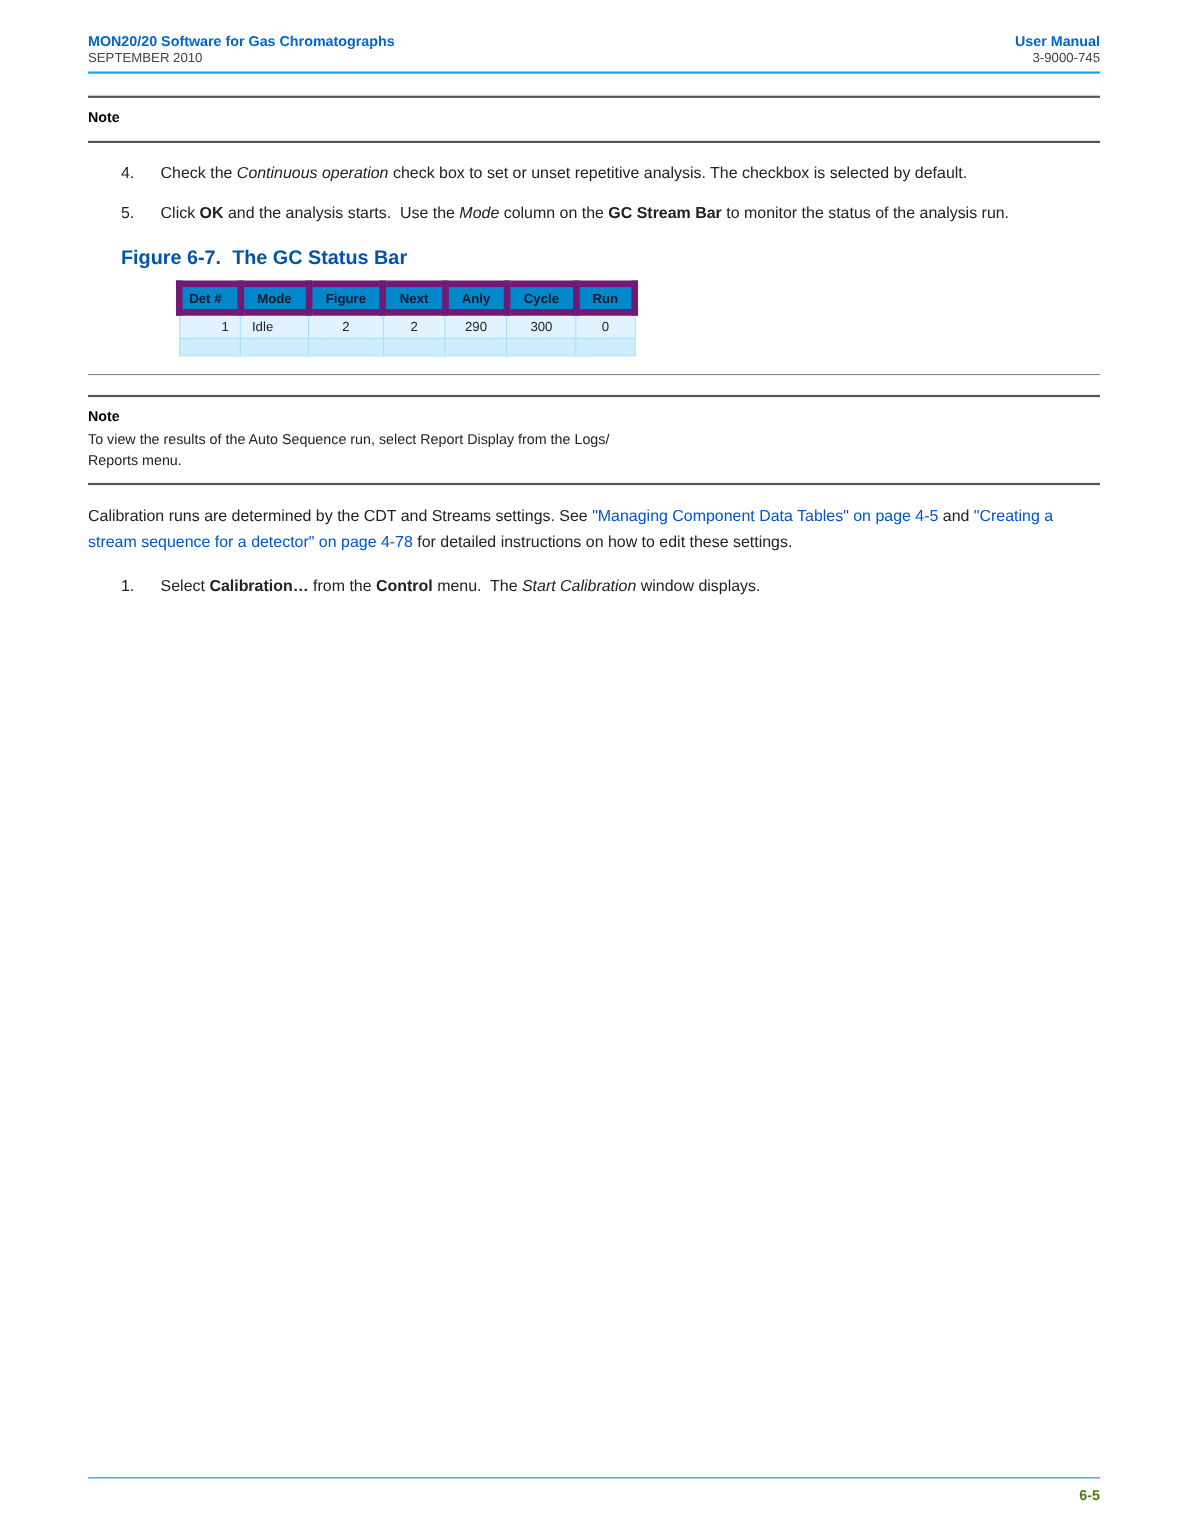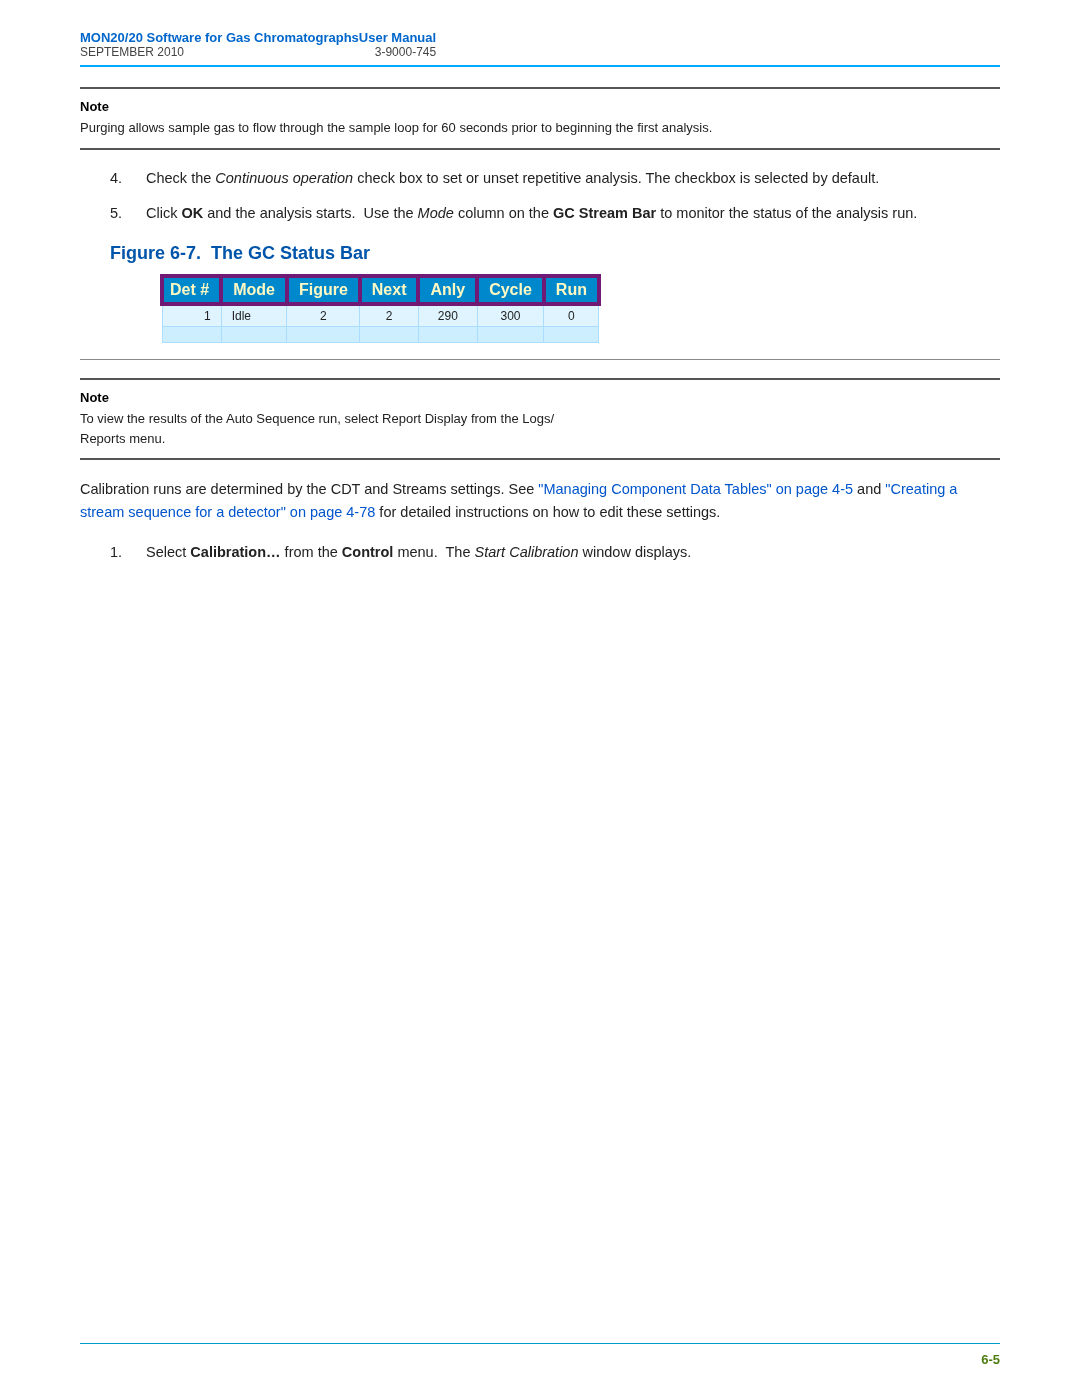--- a/index.html
+++ b/index.html
@@ -16,20 +16,21 @@
     .page {
       width: 1080px;
       min-height: 1397px;
       padding: 30px 80px 60px 80px;
       position: relative;
     }
 
     
     .header {
       display: flex;
+      justify-content: space-between;
       align-items: flex-start;
       border-bottom: 2px solid #00aaff;
       padding-bottom: 6px;
       margin-bottom: 20px;
     }
     .header-left .title {
       color: #0066cc;
       font-weight: bold;
       font-size: 13px;
     }
@@ -104,26 +105,26 @@
       margin: 0 0 0 80px;
       margin-bottom: 16px;
     }
     .gc-table {
       border-collapse: collapse;
       font-size: 12px;
       min-width: 420px;
     }
     .gc-table thead tr th {
       background: #0088cc;
-      color: #fef9c3;
-      border: 4px solid #701a75;
+      color: #0f172a;
+      border: 6px solid #701a75;
       padding: 3px 10px;
       text-align: center;
       font-weight: bold;
-      font-size: 16px;
+      font-size: 12px;
     }
     .gc-table thead tr th:first-child {
       text-align: left;
       padding-left: 6px;
     }
     .gc-table tbody tr td {
       border: 1px solid #aaddff;
       padding: 3px 10px;
       text-align: center;
       background: #e0f4ff;
@@ -200,21 +201,20 @@
       <div class="subtitle">SEPTEMBER 2010</div>
     </div>
     <div class="header-right">
       <div class="manual">User Manual</div>
       <div class="manual-num">3-9000-745</div>
     </div>
   </div>
 
   <div class="note-box">
     <div class="note-label">Note</div>
-    <div class="note-text">Purging allows sample gas to flow through the sample loop for 60 seconds prior to beginning the first analysis.</div>
   </div>
 
   <ol class="num-list">
     <li>
       <span class="num">4.</span>
       <span class="content">Check the <em>Continuous operation</em> check box to set or unset repetitive analysis. The checkbox is selected by default.</span>
     </li>
     <li>
       <span class="num">5.</span>
       <span class="content">Click <strong>OK</strong> and the analysis starts.&nbsp; Use the <em>Mode</em> column on the <strong>GC Stream Bar</strong> to monitor the status of the analysis run.</span>

